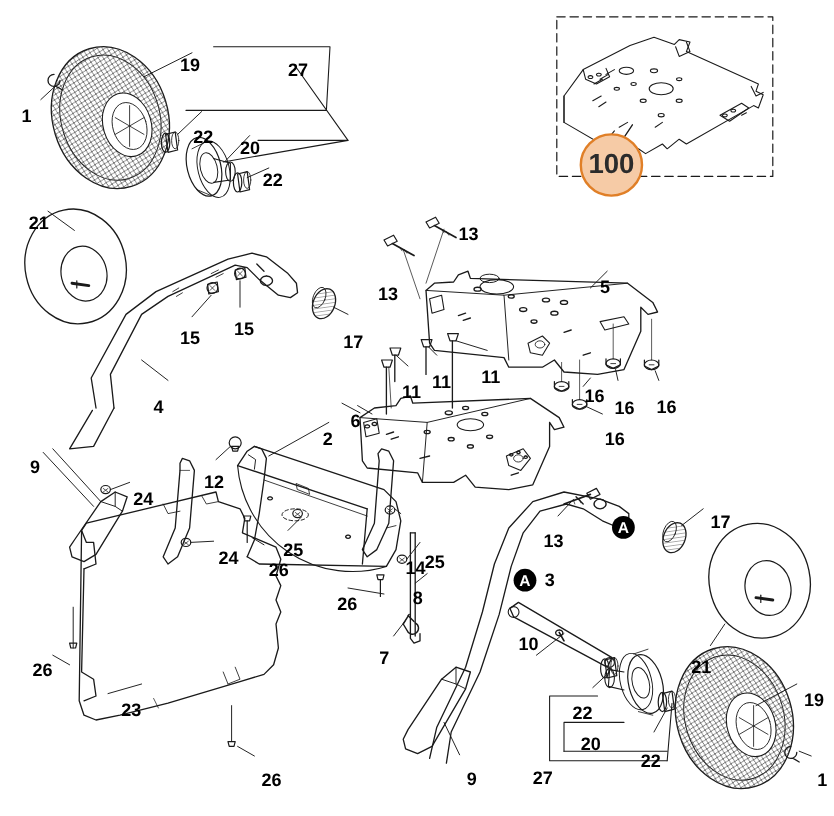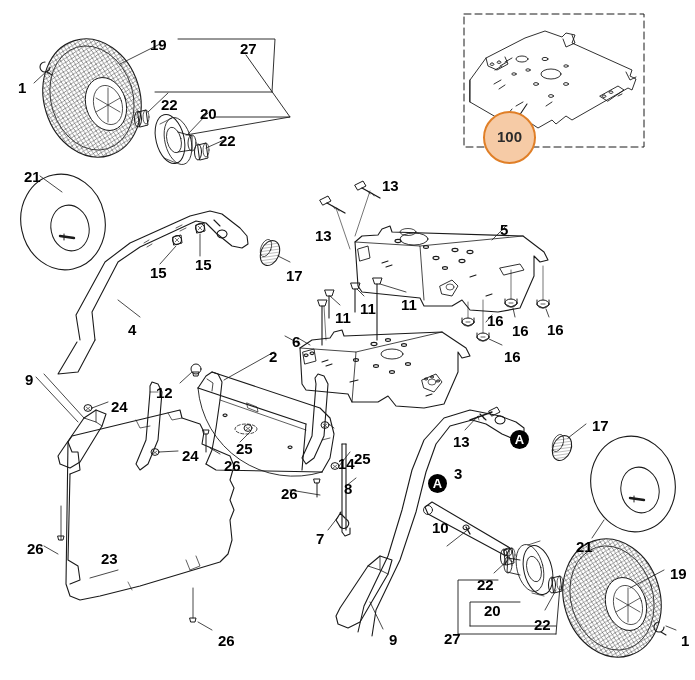--- a/index.html
+++ b/index.html
@@ -1,22 +1,22 @@
 <!DOCTYPE html>
 <html><head>
 <meta charset="utf-8">
 <style>
   html,body{margin:0;padding:0;background:#fff;}
   body{font-family:"Liberation Sans",sans-serif;}
   #stage{position:relative;width:695px;height:680px;background:#ffffff;overflow:hidden;}
   #stage svg{position:absolute;left:0;top:0;}
-  .lbl{position:absolute;font-family:"Liberation Sans",sans-serif;font-weight:bold;font-size:15px;color:#000;line-height:1;white-space:nowrap;}
+  .lbl{position:absolute;font-family:"Liberation Sans",sans-serif;font-weight:bold;font-size:15px;color:#000;line-height:1;white-space:nowrap;margin-top:10px;}
   .cal{position:absolute;width:19px;height:19px;border-radius:50%;background:#000;color:#fff;font-weight:bold;font-size:13px;line-height:19px;text-align:center;font-family:"Liberation Sans",sans-serif;}
   #insetnum{position:absolute;left:483px;top:111px;width:49px;height:49px;border-radius:50%;
-    background:#f6cba6;border:2px solid #e07f27;color:#2b2b2b;font-weight:bold;font-size:15px;
+    background:#f6cba6;border:2px solid #e07f27;color:#2b2b2b;font-weight:bold;font-size:23px;
     line-height:47px;text-align:center;font-family:"Liberation Sans",sans-serif;}
 </style>
 </head>
 <body>
 
 <div id="stage">
 
 <svg width="695" height="680" viewBox="0 0 695 680">
   <defs>
     <pattern id="knurl" width="7" height="7" patternUnits="userSpaceOnUse" patternTransform="rotate(35)">
@@ -478,38 +478,38 @@
 <span class="lbl" style="left:128px;top:322px;">4</span>
 <span class="lbl" style="left:335px;top:310px;">11</span>
 <span class="lbl" style="left:360px;top:301px;">11</span>
 <span class="lbl" style="left:401px;top:297px;">11</span>
 <span class="lbl" style="left:487px;top:313px;">16</span>
 <span class="lbl" style="left:512px;top:323px;">16</span>
 <span class="lbl" style="left:547px;top:322px;">16</span>
 <span class="lbl" style="left:504px;top:349px;">16</span>
 <span class="lbl" style="left:292px;top:334px;">6</span>
 <span class="lbl" style="left:269px;top:349px;">2</span>
-<span class="lbl" style="left:156px;top:385px;">12</span>
+<span class="lbl" style="left:170px;top:385px;">12</span>
 <span class="lbl" style="left:25px;top:372px;">9</span>
 <span class="lbl" style="left:111px;top:399px;">24</span>
 <span class="lbl" style="left:182px;top:448px;">24</span>
 <span class="lbl" style="left:236px;top:441px;">25</span>
 <span class="lbl" style="left:224px;top:458px;">26</span>
 <span class="lbl" style="left:338px;top:456px;">14</span>
 <span class="lbl" style="left:354px;top:451px;">25</span>
 <span class="lbl" style="left:281px;top:486px;">26</span>
 <span class="lbl" style="left:344px;top:481px;">8</span>
 <span class="lbl" style="left:316px;top:531px;">7</span>
 <span class="lbl" style="left:453px;top:434px;">13</span>
 <span class="lbl" style="left:454px;top:466px;">3</span>
 <span class="lbl" style="left:592px;top:418px;">17</span>
 <span class="lbl" style="left:576px;top:539px;">21</span>
 <span class="lbl" style="left:432px;top:520px;">10</span>
 <span class="lbl" style="left:27px;top:541px;">26</span>
-<span class="lbl" style="left:101px;top:551px;">23</span>
+<span class="lbl" style="left:101px;top:575px;">23</span>
 <span class="lbl" style="left:218px;top:633px;">26</span>
 <span class="lbl" style="left:389px;top:632px;">9</span>
 <span class="lbl" style="left:477px;top:577px;">22</span>
 <span class="lbl" style="left:484px;top:603px;">20</span>
 <span class="lbl" style="left:534px;top:617px;">22</span>
 <span class="lbl" style="left:444px;top:631px;">27</span>
 <span class="lbl" style="left:670px;top:566px;">19</span>
 <span class="lbl" style="left:681px;top:633px;">1</span>
 
 </div>

